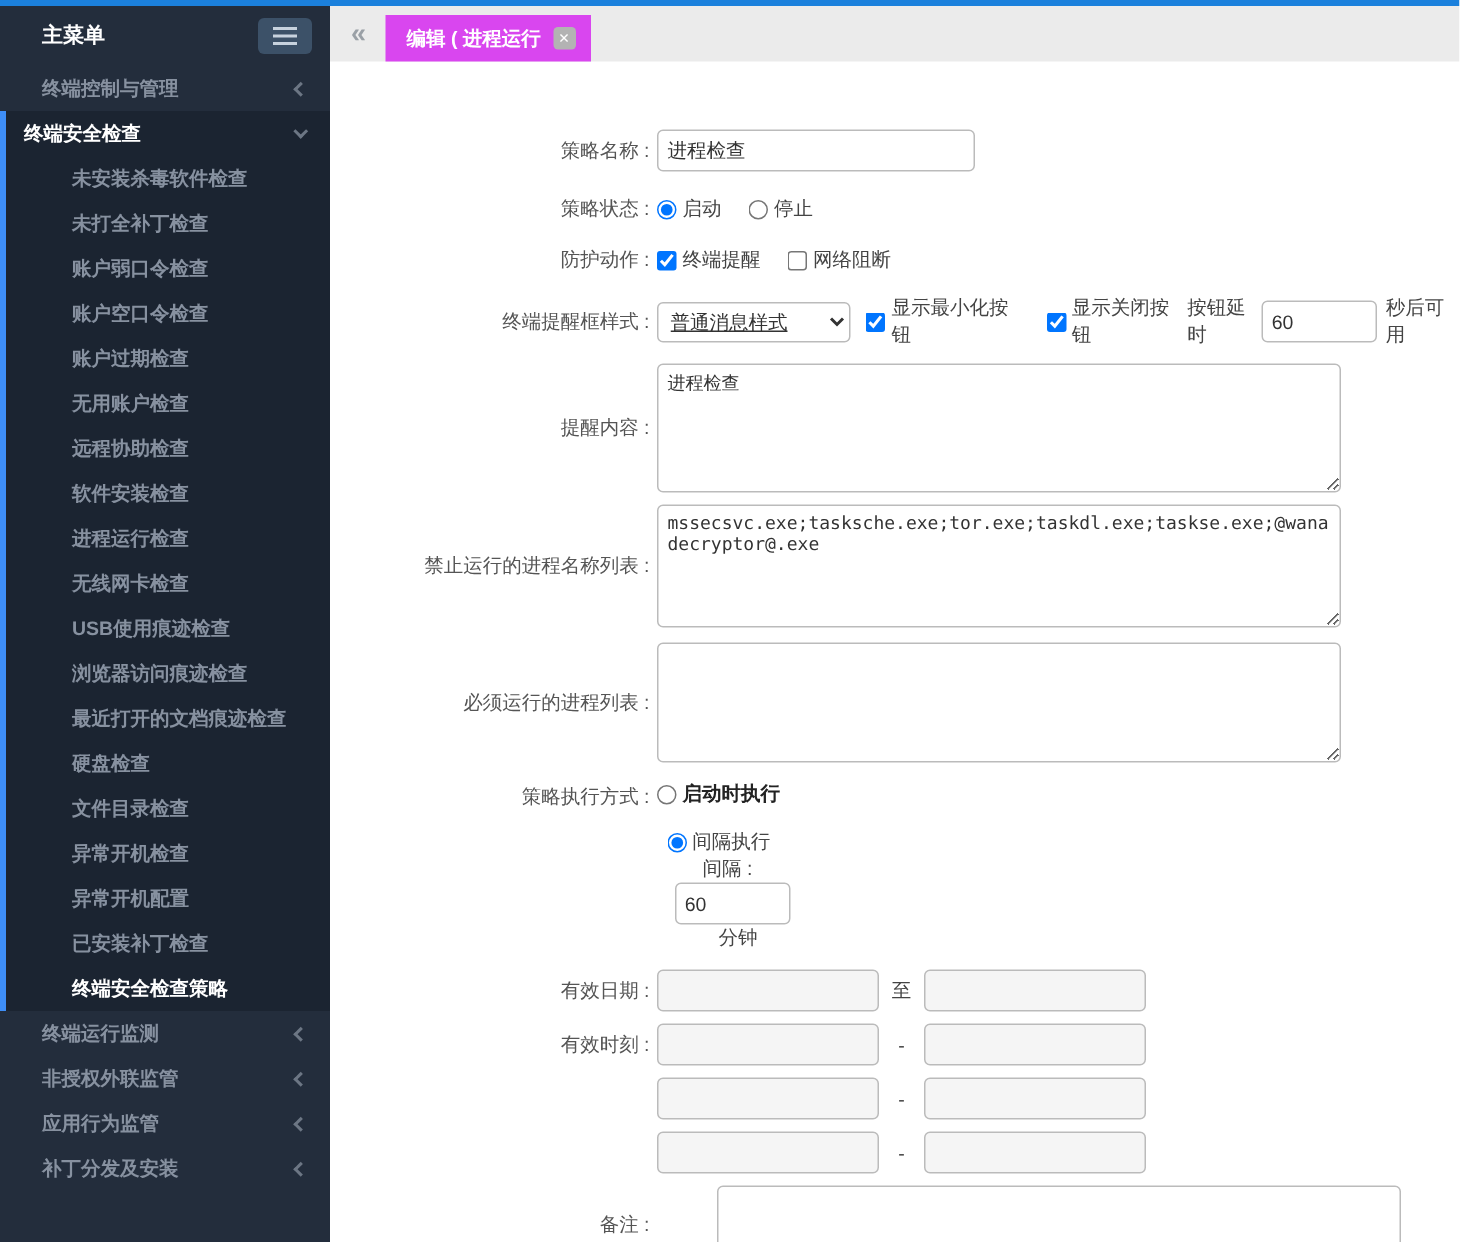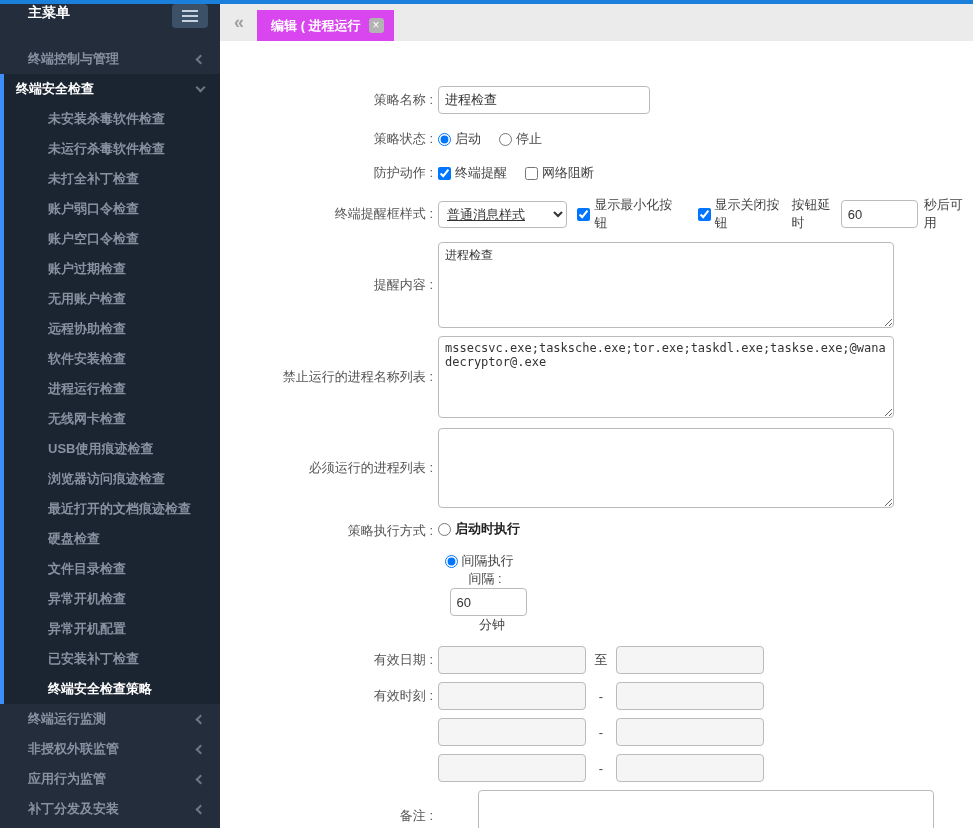--- a/index.html
+++ b/index.html
@@ -4,21 +4,21 @@
 <style>
   * { box-sizing: border-box; margin: 0; padding: 0; }
   html,body { width: 973px; height: 828px; overflow: hidden; }
   body { font-family: "Liberation Sans", "DejaVu Sans", sans-serif; font-size: 13px; background:#fff; }
 
   .topline { height: 4px; background: #1b80dc; width: 100%; }
   .layout { display: flex; height: 824px; }
 
   
   .sidebar { width: 220px; background: #232d3c; flex: none; display:flex; flex-direction:column; }
-  .sb-header { height: 40px; display:flex; align-items:flex-start; justify-content:space-between; padding: 0 12px 0 28px; }
+  .sb-header { height: 40px; display:flex; align-items:center; justify-content:space-between; padding: 0 12px 0 28px; }
   .sb-title { color:#fff; font-weight:bold; font-size:14px; }
   .hamburger { width: 36px; height: 24px; background:#3c5168; border-radius:4px; display:flex; flex-direction:column; align-items:center; justify-content:center; gap:3px; cursor:pointer; }
   .hamburger i { display:block; width:16px; height:2px; background:#c7d2de; }
   .nav-item { height:30px; display:flex; align-items:center; justify-content:space-between; padding:0 16px 0 28px; color:#8791a0; font-weight:600; cursor:pointer; }
   .nav-item.expanded { color:#fff; font-weight:bold; }
   .chev { width:7px; height:7px; border-left:2px solid #6c7684; border-bottom:2px solid #6c7684; display:inline-block; }
   .chev.left { transform: rotate(45deg); }
   .chev.down { transform: rotate(-45deg); margin-top:-3px; }
   .nav-section { border-left: 4px solid #3e8ef7; background:#1b2431; }
   .nav-section .nav-item { padding-left: 12px; }
@@ -85,21 +85,20 @@
       <span>终端控制与管理</span>
       <span class="chev left"></span>
     </div>
 
     <div class="nav-section">
       <div class="nav-item expanded">
         <span>终端安全检查</span>
         <span class="chev down"></span>
       </div>
       <div class="subitem">未安装杀毒软件检查</div>
-      <div class="subitem">未运行杀毒软件检查</div>
       <div class="subitem">未打全补丁检查</div>
       <div class="subitem">账户弱口令检查</div>
       <div class="subitem">账户空口令检查</div>
       <div class="subitem">账户过期检查</div>
       <div class="subitem">无用账户检查</div>
       <div class="subitem">远程协助检查</div>
       <div class="subitem">软件安装检查</div>
       <div class="subitem">进程运行检查</div>
       <div class="subitem">无线网卡检查</div>
       <div class="subitem">USB使用痕迹检查</div>

